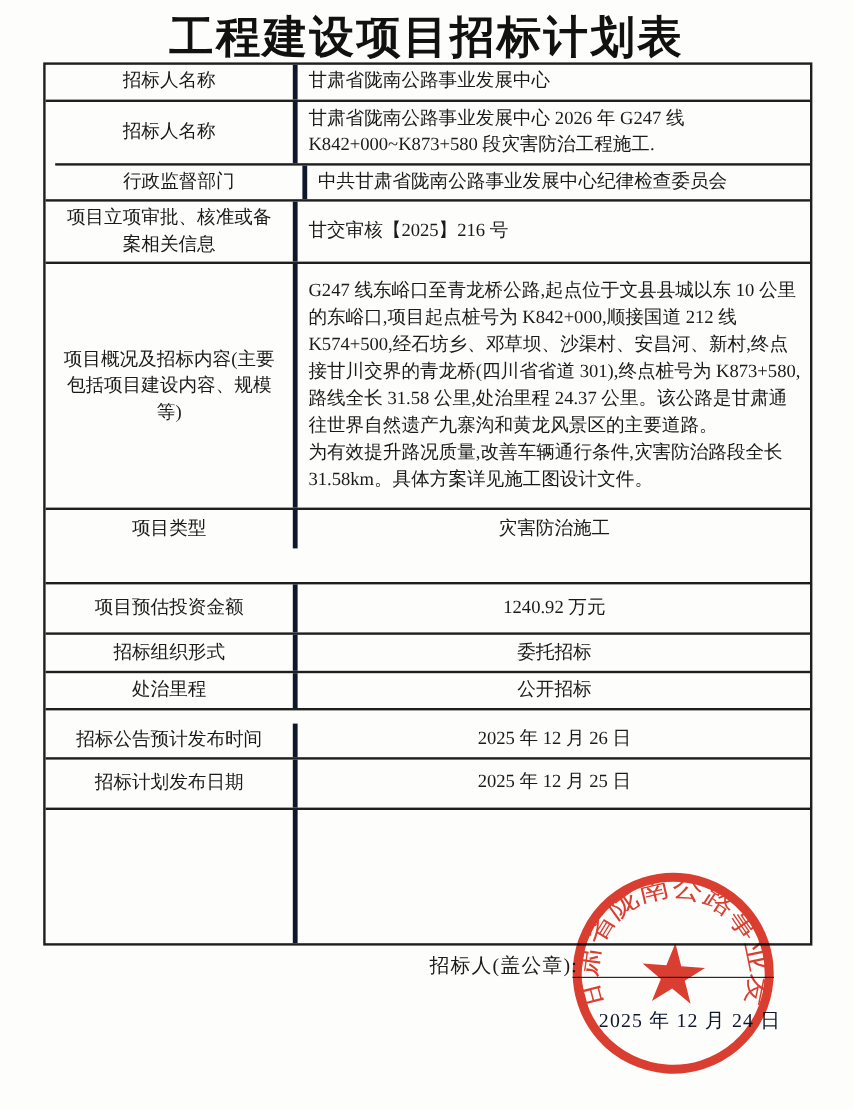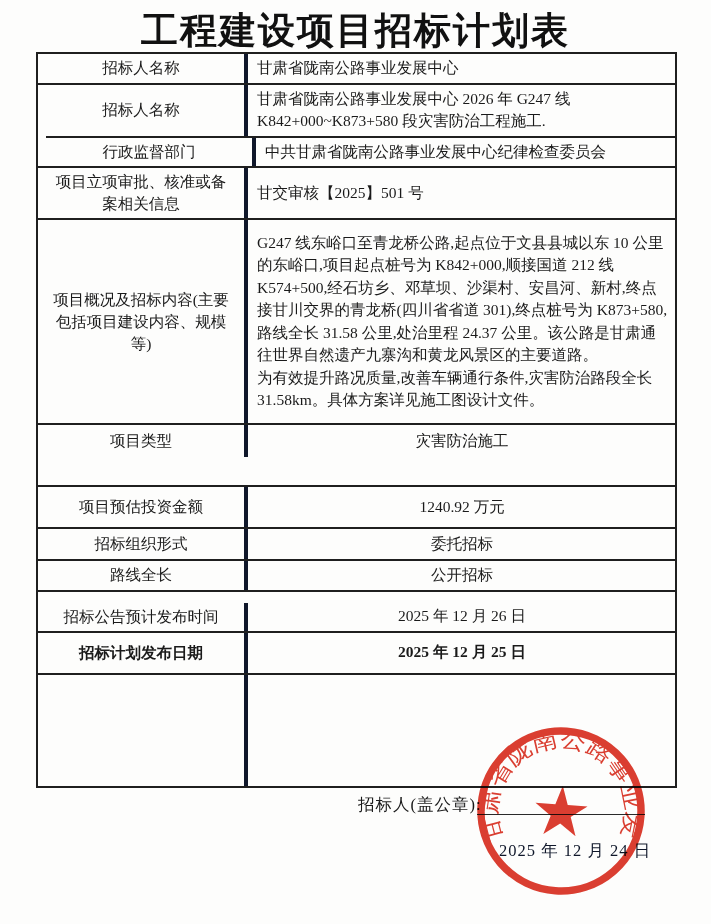--- a/index.html
+++ b/index.html
@@ -46,21 +46,21 @@
   .t-row:nth-child(1)  { min-height:27px; }
   .t-row:nth-child(2)  { min-height:46px; }
   .t-row:nth-child(3)  { min-height:28px;margin-left:8px; }
   .t-row:nth-child(4)  { min-height:51px; }
   .t-row:nth-child(5)  { min-height:205px; }
   .t-row:nth-child(6)  { min-height:34px; }
   .t-row:nth-child(7)  { min-height:42px;margin-top:28px; }
   .t-row:nth-child(8)  { min-height:32px; }
   .t-row:nth-child(9)  { min-height:30px; }
   .t-row:nth-child(10) { min-height:41px;align-items:flex-end; }
-  .t-row:nth-child(11) { min-height:42px;font-weight:bold; }
+  .t-row:nth-child(11) { min-height:42px; }
   .t-row:nth-child(12) { min-height:113px; }
 
   .signer-line {
     position:absolute; left:358px; top:794px;
     font-size:16.5px; color:#1a1a1a;
     letter-spacing:1px;
   }
   .signature-rule {
     position:absolute; left:477px; top:814px; width:168px;
     border-top:1.5px solid #2a2a2a; height:0;
@@ -94,41 +94,41 @@
   <div class="t-row">
     <div class="t-label">招标人名称</div>
     <div class="t-value">甘肃省陇南公路事业发展中心 2026 年 G247 线 K842+000~K873+580 段灾害防治工程施工.</div>
   </div>
   <div class="t-row">
     <div class="t-label">行政监督部门</div>
     <div class="t-value">中共甘肃省陇南公路事业发展中心纪律检查委员会</div>
   </div>
   <div class="t-row">
     <div class="t-label">项目立项审批、核准或备案相关信息</div>
-    <div class="t-value">甘交审核【2025】501 号</div>
+    <div class="t-value">甘交审核【2025】216 号</div>
   </div>
   <div class="t-row">
     <div class="t-label">项目概况及招标内容(主要包括项目建设内容、规模等)</div>
     <div class="t-value">G247 线东峪口至青龙桥公路,起点位于文县县城以东 10 公里的东峪口,项目起点桩号为 K842+000,顺接国道 212 线 K574+500,经石坊乡、邓草坝、沙渠村、安昌河、新村,终点接甘川交界的青龙桥(四川省省道 301),终点桩号为 K873+580,路线全长 31.58 公里,处治里程 24.37 公里。该公路是甘肃通往世界自然遗产九寨沟和黄龙风景区的主要道路。
 为有效提升路况质量,改善车辆通行条件,灾害防治路段全长 31.58km。具体方案详见施工图设计文件。</div>
   </div>
   <div class="t-row center">
     <div class="t-label">项目类型</div>
     <div class="t-value">灾害防治施工</div>
   </div>
   <div class="t-row center">
     <div class="t-label">项目预估投资金额</div>
     <div class="t-value">1240.92 万元</div>
   </div>
   <div class="t-row center">
     <div class="t-label">招标组织形式</div>
     <div class="t-value">委托招标</div>
   </div>
   <div class="t-row center">
-    <div class="t-label">路线全长</div>
+    <div class="t-label">处治里程</div>
     <div class="t-value">公开招标</div>
   </div>
   <div class="t-row center">
     <div class="t-label">招标公告预计发布时间</div>
     <div class="t-value">2025 年 12 月 26 日</div>
   </div>
   <div class="t-row center">
     <div class="t-label">招标计划发布日期</div>
     <div class="t-value">2025 年 12 月 25 日</div>
   </div>

